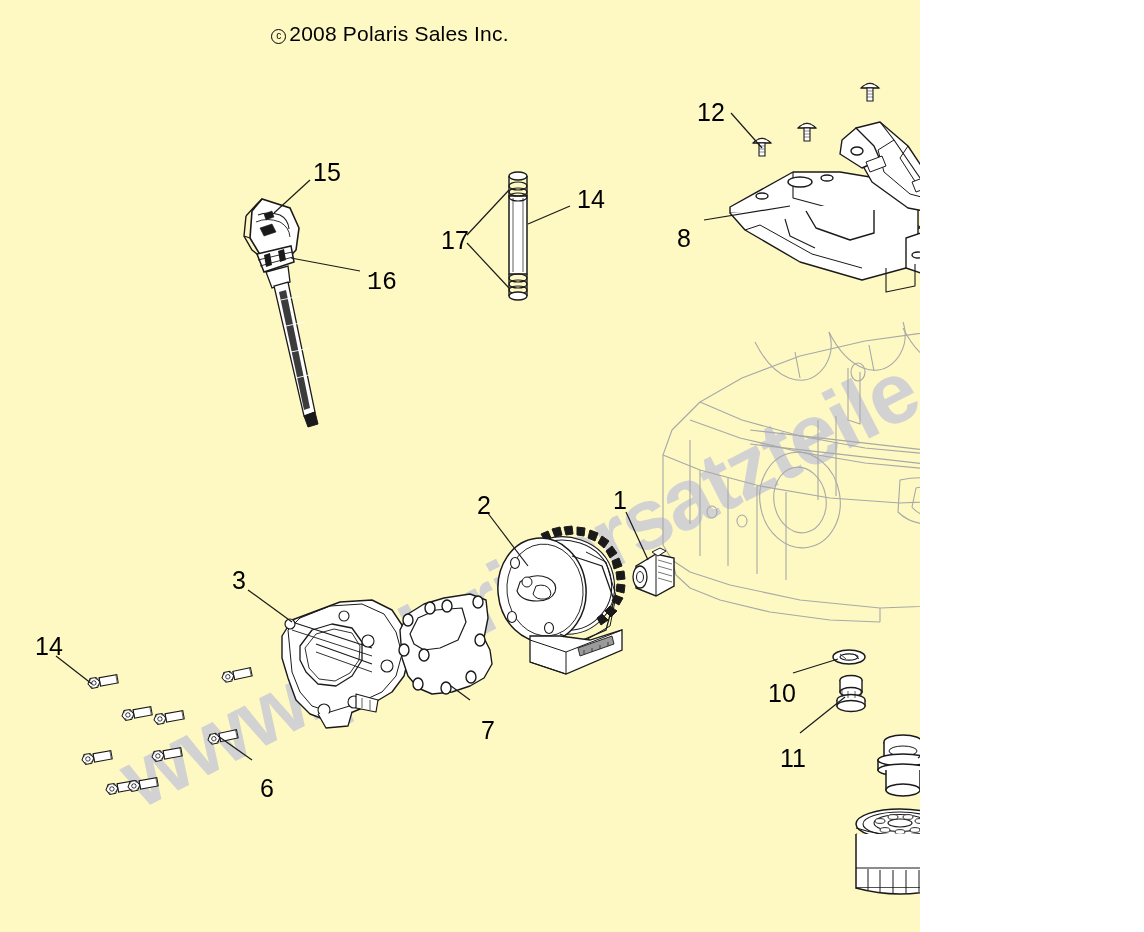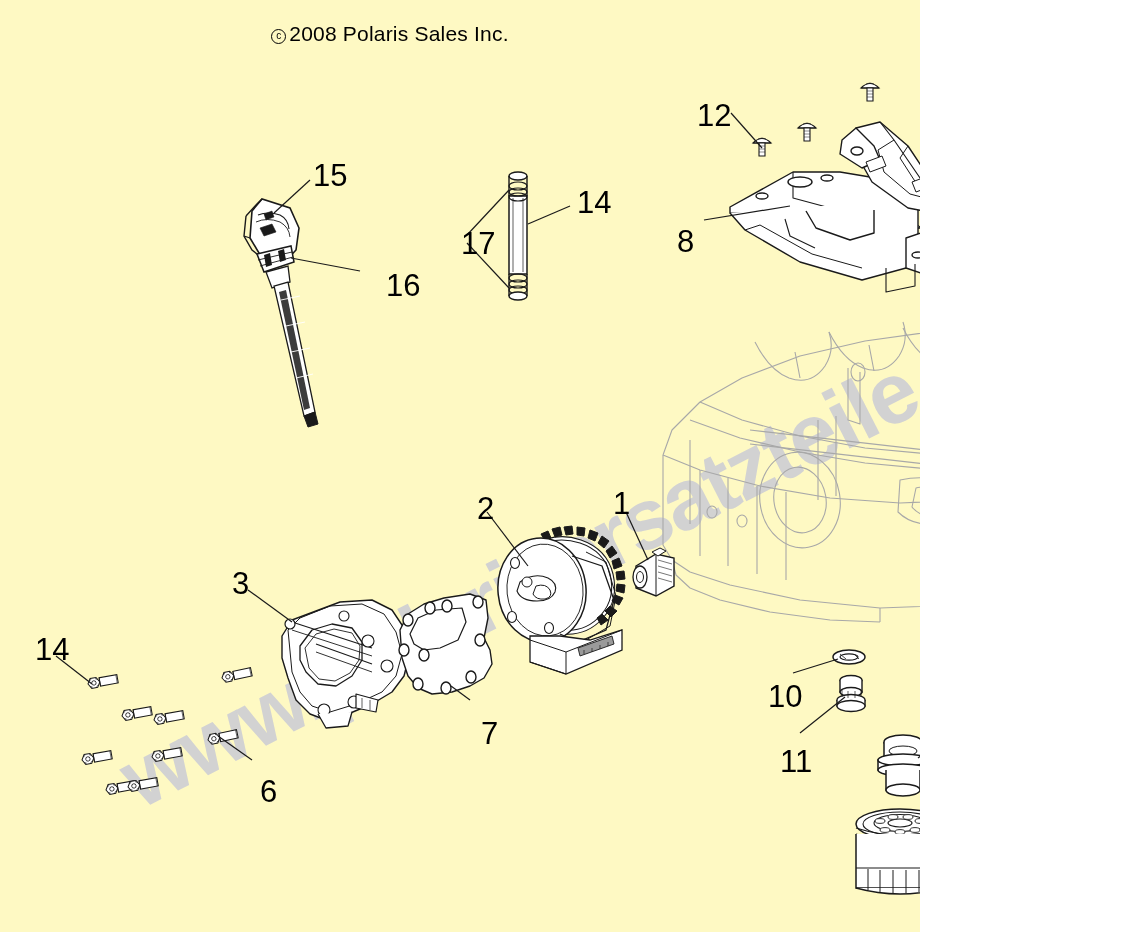--- a/index.html
+++ b/index.html
@@ -45,21 +45,21 @@
   .diagram-svg {
     position: absolute;
     left: 0;
     top: 0;
     width: 1144px;
     height: 932px;
   }
   .callout {
     position: absolute;
     font-family: "Liberation Sans", sans-serif;
-    font-size: 31px;
+    font-size: 25px;
     color: #000000;
     line-height: 1;
     user-select: none;
   }
   .watermark {
     position: absolute;
     left: 0;
     top: 0;
     width: 1144px;
     height: 932px;
@@ -464,16 +464,16 @@
   <div class="callout" style="left:260px; top:776px;">6</div>
   <div class="callout" style="left:481px; top:718px;">7</div>
   <div class="callout" style="left:677px; top:226px;">8</div>
   <div class="callout" style="left:1083px; top:134px;">9</div>
   <div class="callout" style="left:768px; top:681px;text-align:right;">10</div>
   <div class="callout" style="left:780px; top:746px;">11</div>
   <div class="callout" style="left:697px; top:100px;">12</div>
   <div class="callout" style="left:35px;  top:634px;">14</div>
   <div class="callout" style="left:577px; top:187px;">14</div>
   <div class="callout" style="left:313px; top:160px;text-align:right;">15</div>
-  <div class="callout" style="left:386px; top:270px;">16</div>
-  <div class="callout" style="left:461px; top:228px;">17</div>
+  <div class="callout" style="left:367px; top:270px;font-family:Liberation Mono, monospace;">16</div>
+  <div class="callout" style="left:441px; top:228px;">17</div>
 
 </div>
 
 </body></html>

